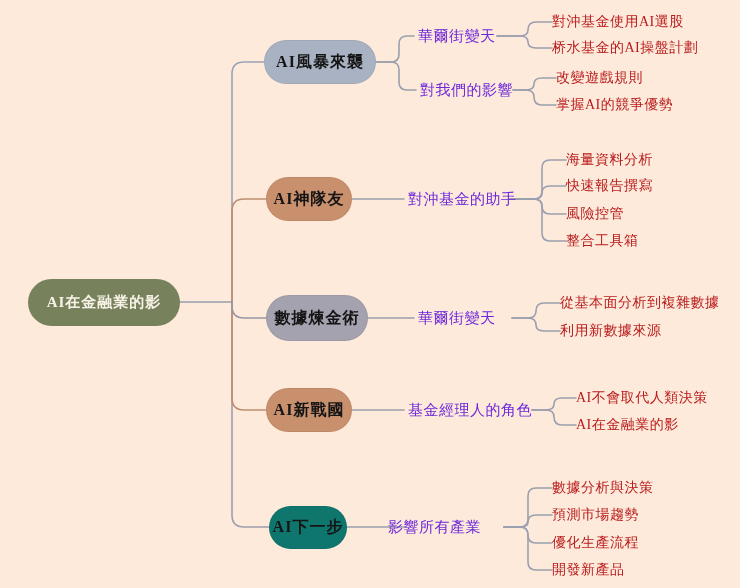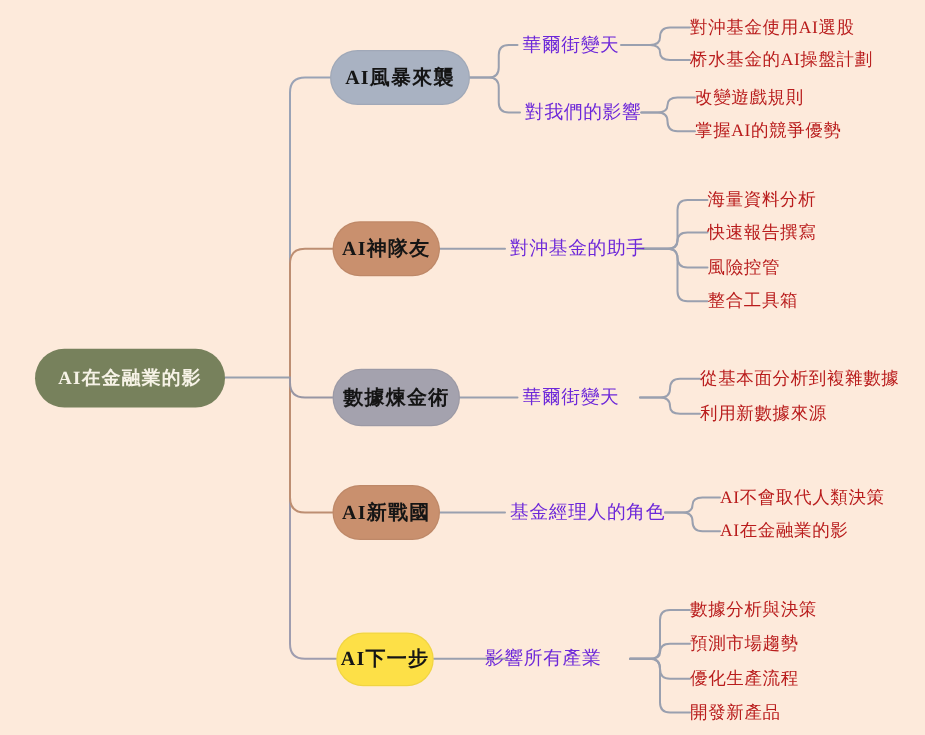--- a/index.html
+++ b/index.html
@@ -84,21 +84,21 @@
     <path d="M 504 527 H 520 Q 528 527 528 535 Q 528 543 536 543 H 552" stroke="#9aa0af"></path>
     <path d="M 504 527 H 520 Q 528 527 528 535 V 562 Q 528 570 536 570 H 552" stroke="#9aa0af"></path>
   </svg>
 
   <div class="root-node" style="background: rgb(119, 129, 92);">AI在金融業的影</div>
 
   <div class="node" style="left: 264px; top: 40px; width: 112px; height: 44px; background: rgb(169, 178, 194);">AI風暴來襲</div>
   <div class="node" style="left: 266px; top: 177px; width: 86px; height: 44px; background: rgb(201, 144, 110);">AI神隊友</div>
   <div class="node" style="left: 266px; top: 388px; width: 86px; height: 44px; background: rgb(201, 144, 110);">AI新戰國</div>
   <div class="node" style="left: 266px; top: 295px; width: 102px; height: 46px; background: rgb(164, 162, 174);">數據煉金術</div>
-  <div class="node" style="left: 269px; top: 506px; width: 78px; height: 43px; background: #fde047;">AI下一步</div>
+  <div class="node" style="left: 269px; top: 506px; width: 78px; height: 43px; background: #0f766e;">AI下一步</div>
 
   <div class="sub" style="left:418px;top:36px">華爾街變天</div>
   <div class="sub" style="left:420px;top:90px">對我們的影響</div>
   <div class="sub" style="left:408px;top:199px">對沖基金的助手</div>
   <div class="sub" style="left:418px;top:318px">華爾街變天</div>
   <div class="sub" style="left:408px;top:410px">基金經理人的角色</div>
   <div class="sub" style="left:388px;top:527px">影響所有產業</div>
 
   <div class="leaf" style="left:552px;top:22px">對沖基金使用AI選股</div>
   <div class="leaf" style="left:552px;top:48px">桥水基金的AI操盤計劃</div>

